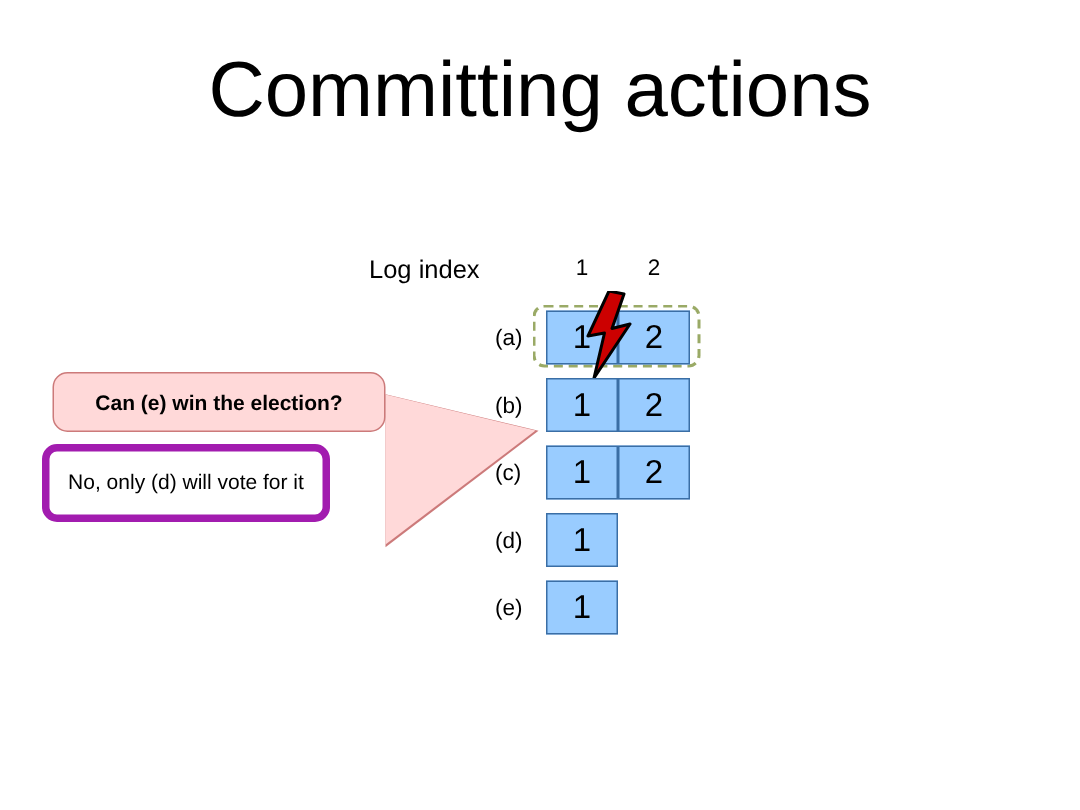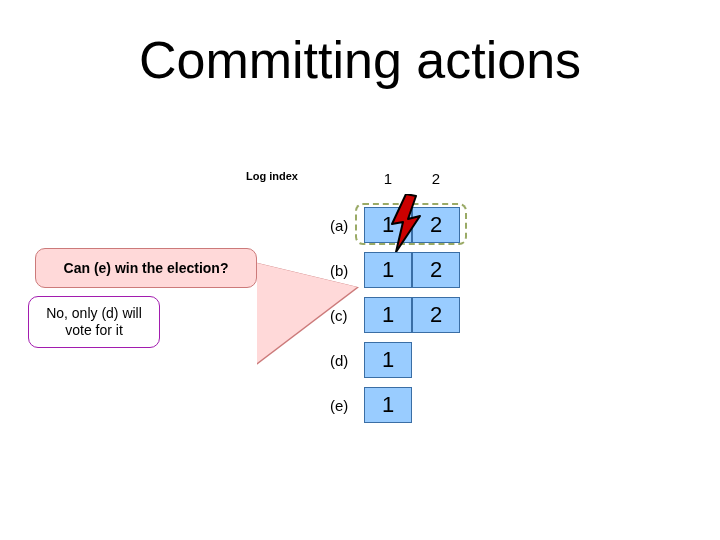--- a/index.html
+++ b/index.html
@@ -18,22 +18,22 @@
     left: 0;
     width: 720px;
     text-align: center;
     font-size: 52px;
     color: #000;
   }
   .log-index-label {
     position: absolute;
     top: 170px;
     left: 246px;
-    font-size: 11px;
-    font-weight: bold;
+    font-size: 17px;
+    font-weight: normal;
     color: #000;
   }
   .col-header {
     position: absolute;
     top: 170px;
     font-size: 15px;
     color: #000;
     text-align: center;
   }
   .col1 { left: 364px; width: 48px; }
@@ -121,24 +121,24 @@
     border-width: 10px 0 92px 102px;
     border-color: transparent transparent transparent #cc7a7a;
     transform: skewY(8deg);
     z-index: -1;
   }
 
   .a-callout {
     position: absolute;
     left: 28px;
     top: 296px;
-    width: 132px;
+    width: 192px;
     height: 52px;
     background: #fff;
-    border: 1px solid #a21caf;
+    border: 5px solid #a21caf;
     border-radius: 10px;
     font-size: 14px;
     color: #000;
     display: flex;
     align-items: center;
     justify-content: center;
     text-align: center;
     padding: 0 6px;
     line-height: 1.25;
   }

